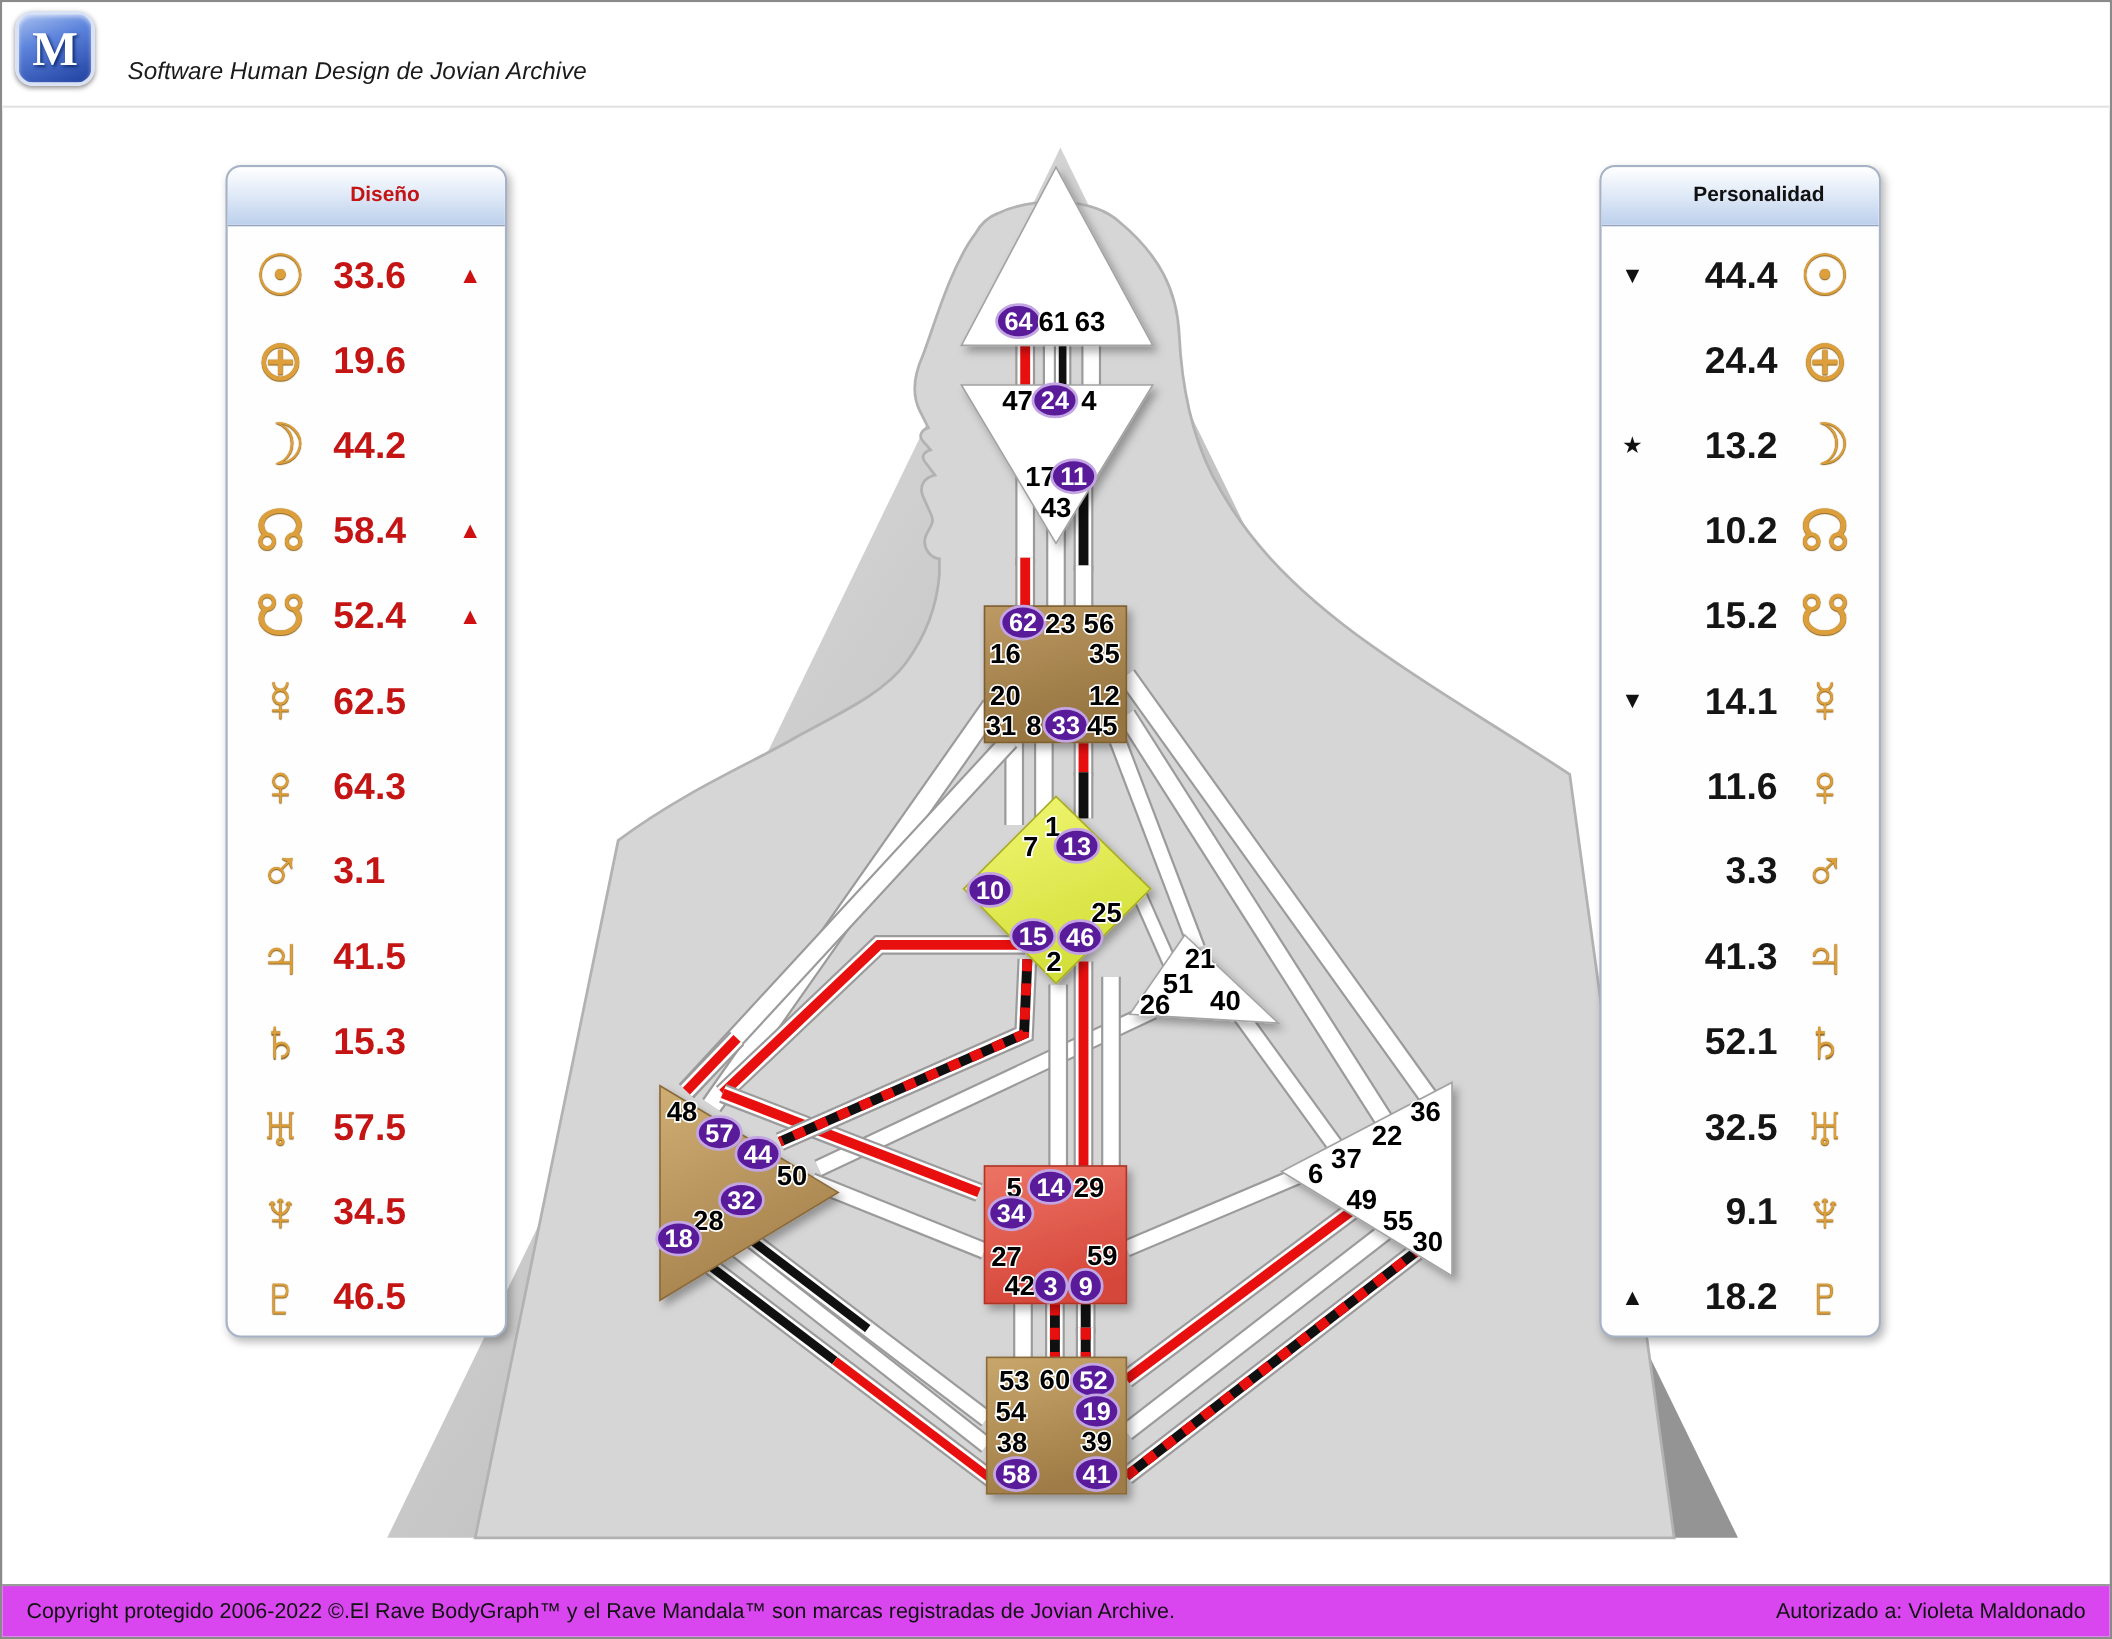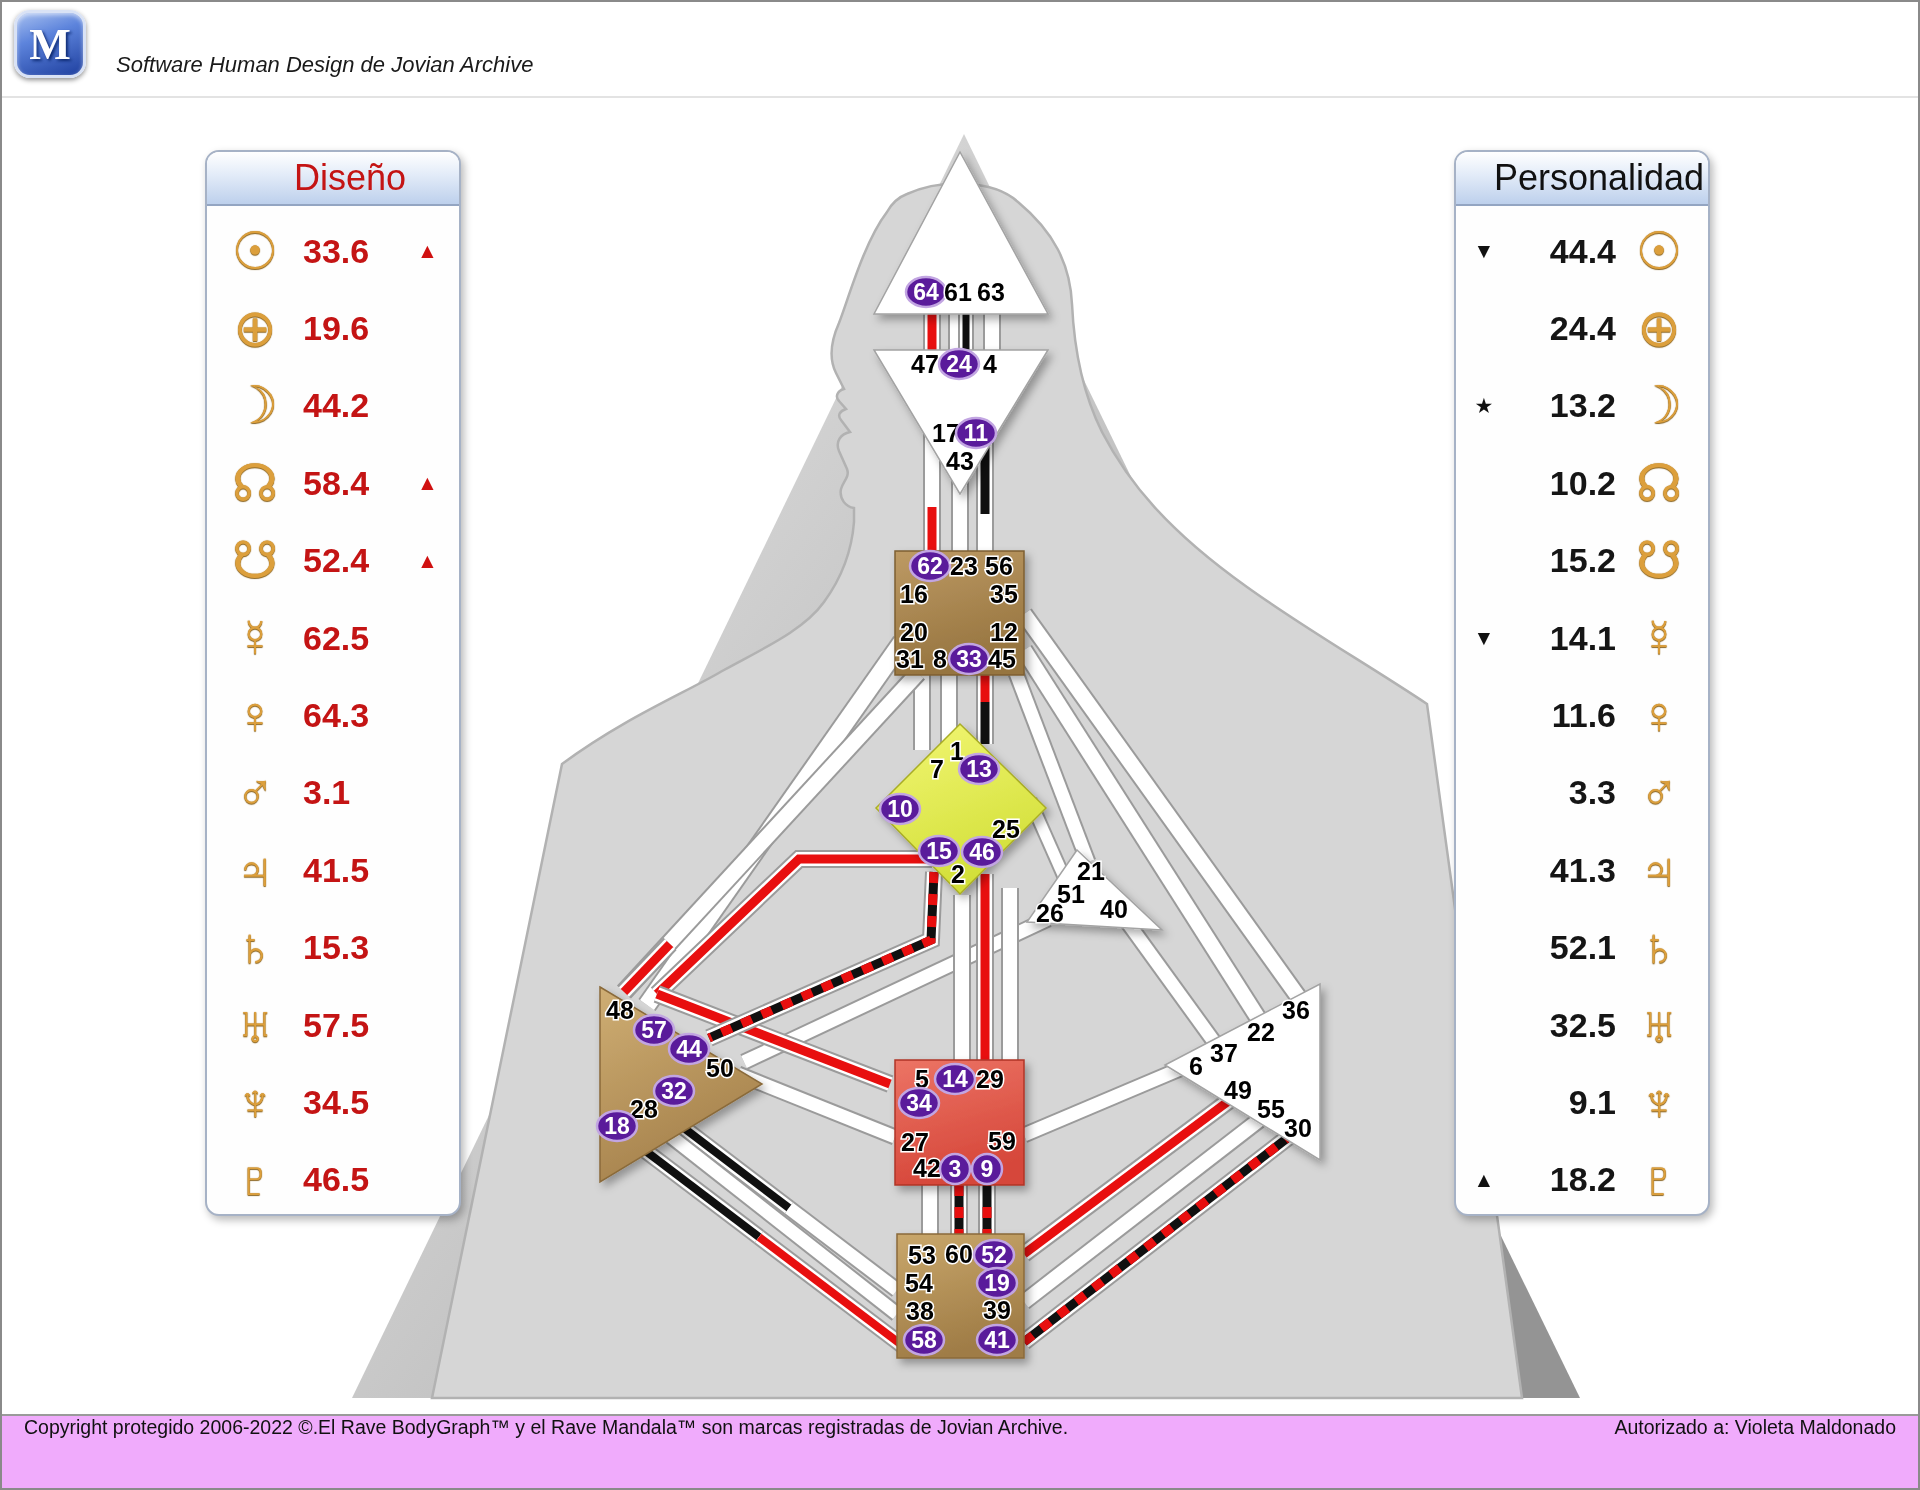--- a/index.html
+++ b/index.html
@@ -14,39 +14,39 @@
   .logo span{font-family:"Liberation Serif",serif;font-weight:bold;font-size:44px;color:#fff;
         text-shadow:2px 2px 3px #0d2a72;}
   .app-title{position:absolute;top:8px;left:112px;font-size:32px;font-weight:800;letter-spacing:.5px;
         color:#3c62cc;text-shadow:0 2px 2px rgba(70,100,190,.35);}
   .app-sub{position:absolute;top:50px;left:114px;font-size:22px;color:#1a1a1a;font-style:italic;}
   
   .panel{position:absolute;top:148px;width:256px;height:1066px;background:#fefefe;
         border:2px solid #a6b2c6;border-radius:14px;box-shadow:3px 4px 8px rgba(0,0,0,.28);box-sizing:border-box;}
   .panel-hd{height:52px;border-radius:12px 12px 0 0;border-bottom:2px solid #93a5c2;
         background:linear-gradient(#ffffff 0%,#e2ebf8 45%,#bdd0ec 100%);
-        display:flex;align-items:center;justify-content:center;font-size:36px;font-weight:normal;padding-left:34px;}
+        display:flex;align-items:center;justify-content:center;font-size:19px;font-weight:bold;padding-left:34px;}
   .panel-design{left:203px;} .panel-personality{left:1452px;}
   .panel-design .panel-hd{color:#c41414;} .panel-personality .panel-hd{color:#111;text-align:right;}
   .rows{padding-top:6px;}
   .prow{height:77.4px;display:flex;align-items:center;}
   .glyph{width:86px;text-align:center;font-size:52px;line-height:1;color:#dc9f3c;
         text-shadow:0 1px 1px #8a6420, 0 0 1px #b07f28;}
   .panel-design .glyph{width:96px;}
   .val{font-weight:bold;font-size:34px;line-height:1;}
   .panel-design .val{width:104px;color:#c41414;}
   .panel-personality .val{width:104px;text-align:right;color:#151515;}
   .mark{font-size:21px;line-height:1;}
   .panel-design .mark{width:40px;color:#d01010;padding-left:10px;}
   .panel-personality .mark{width:56px;color:#111;text-align:center;}
   
   .graph{position:absolute;top:0;left:0;}
   
-  .footer{position:absolute;left:0;bottom:0;width:100%;height:74px;border-top:2px solid #9a9a9a;
-        background:#f0abfc;display:flex;justify-content:space-between;
+  .footer{position:absolute;left:0;bottom:0;width:100%;height:48px;border-top:2px solid #9a9a9a;
+        background:#d946ef;display:flex;align-items:center;justify-content:space-between;
         padding:0 22px;box-sizing:border-box;font-size:19.5px;color:#111;}
 </style>
 </head>
 <body>
 
 <div class="page">
 
   <div class="header">
     <div class="logo">
       <span>M</span>

